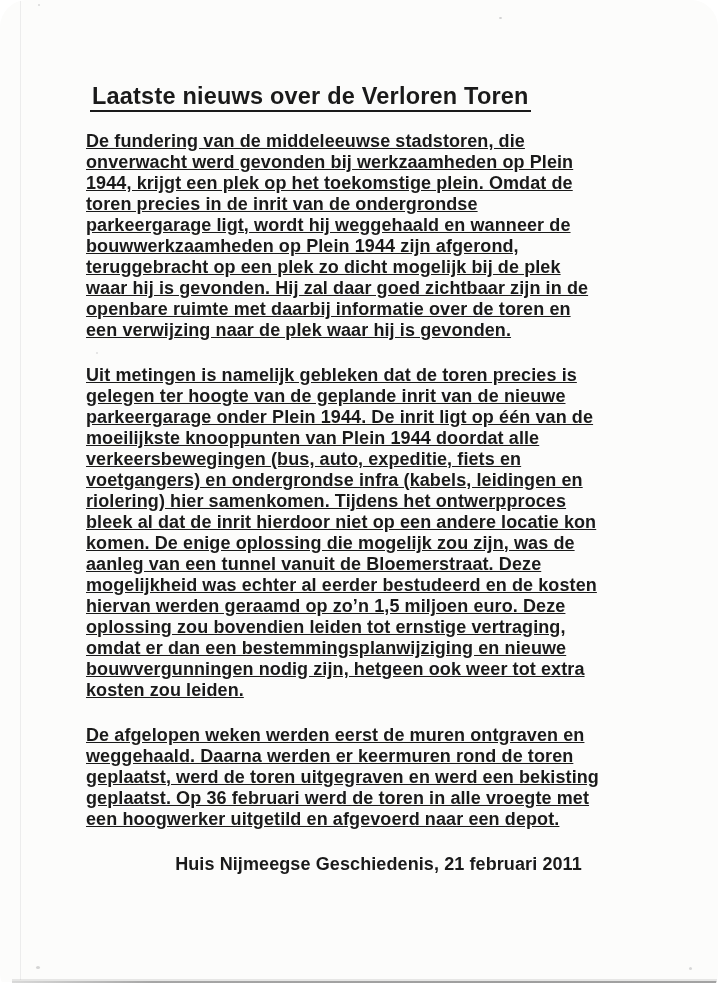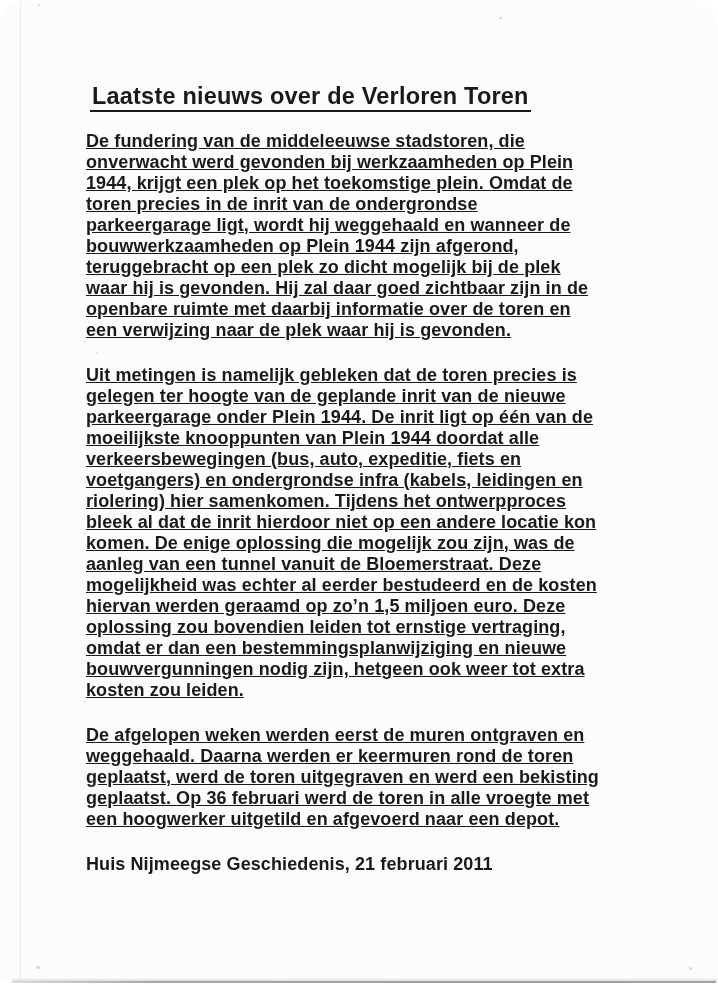--- a/index.html
+++ b/index.html
@@ -91,24 +91,25 @@
   }
   p.doc-par {
     margin: 0 0 24px 0;
     font-size: 18px;
     line-height: 21px;
     white-space: pre-line;
     letter-spacing: 0.1px;
     text-decoration: underline;
   }
   p.doc-signature {
-    margin: 0;
+    margin: 12px;
     font-size: 18px;
     line-height: 21px;
     letter-spacing: 0.1px;
+    text-align: center;
   }
 </style>
 </head>
 <body>
 
 <div class="canvas">
   <div class="paper"></div>
 
   <div class="edge-left"></div>
   <div class="edge-bottom-soft"></div>

